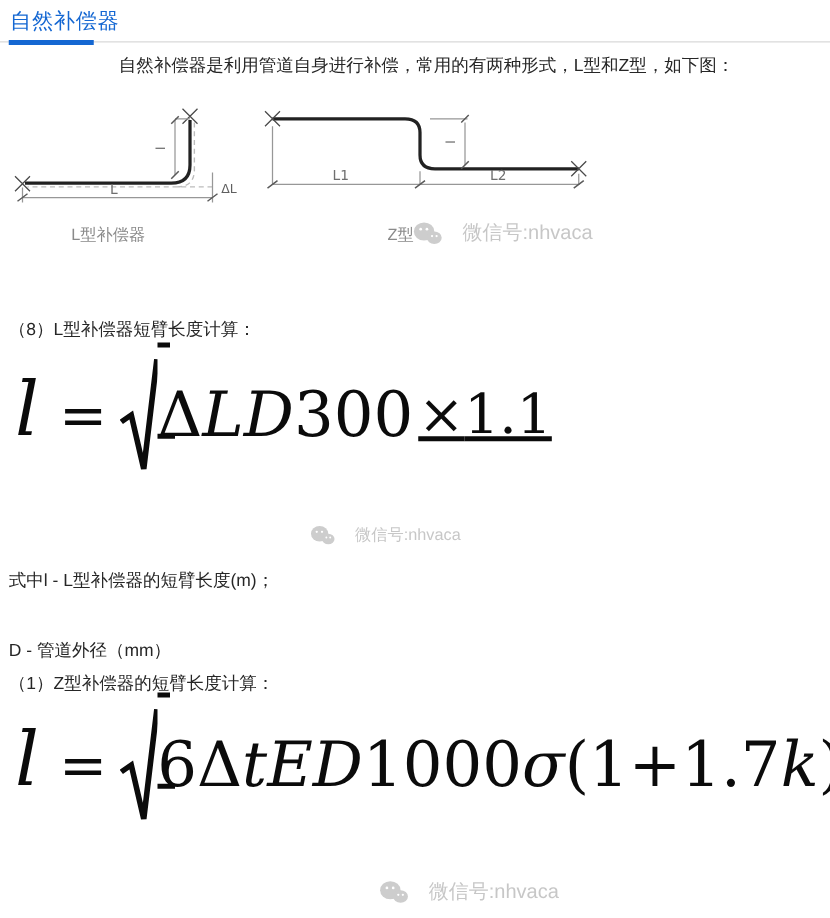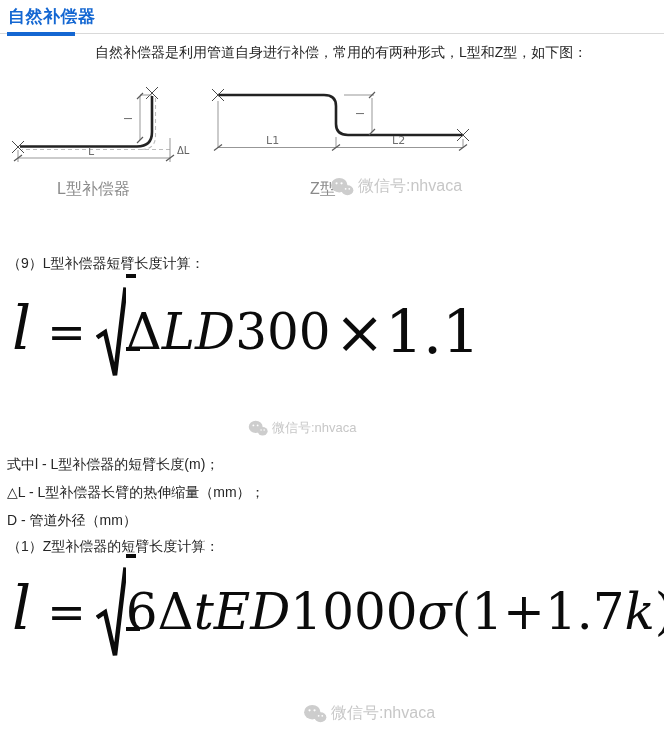--- a/index.html
+++ b/index.html
@@ -2,65 +2,65 @@
 <html><head>
 <meta charset="utf-8">
 <style>
   * { margin:0; padding:0; box-sizing:border-box; }
   html,body { background:#ffffff; }
   .page {
     position:relative; width:664px; height:734px; background:#ffffff;
     font-family:"Liberation Sans","DejaVu Sans",sans-serif; color:#262626; overflow:hidden;
   }
   .abs { position:absolute; }
-  .title { left:8px; top:5px; font-size:17px; font-weight:bold; color:#1467d2; letter-spacing:0.5px; }
+  .title { left:8px; top:5px; font-size:17px; font-weight:normal; color:#1467d2; letter-spacing:0.5px; }
   .rule { left:0; top:33px; width:664px; height:1px; background:#d9d9d9; }
   .rule-accent { left:7px; top:32px; width:68px; height:4px; background:#1467d2; }
   .bodytext { font-size:14px; color:#262626; white-space:nowrap; }
   .intro { left:95px; top:44px;text-align:center; }
   .calc-intro { left:7px; top:228px; }
   .item1 { left:7px; top:255px; }
   .where1 { left:7px; top:456px; }
   .where2 { left:7px; top:484px; }
   .where3 { left:7px; top:512px;text-align:center; }
   .item2 { left:7px; top:538px; }
 
   .diagram-svg { left:0; top:82px; width:664px; height:100px; }
   .pipe   { fill:none; stroke:#222222; stroke-width:2.6; }
   .dashed { fill:none; stroke:#bcbcbc; stroke-width:1.1; stroke-dasharray:4 3; }
   .xmark  { fill:none; stroke:#4a4a4a; stroke-width:1; }
   .dim    { fill:none; stroke:#979797; stroke-width:1; }
   .tick   { fill:none; stroke:#5a5a5a; stroke-width:1.2; }
   .dlabel { font-family:"DejaVu Sans",sans-serif; font-size:11px; fill:#6f6f6f; }
   .dlabel-sm { font-family:"DejaVu Sans",sans-serif; font-size:10px; fill:#5f5f5f; }
-  .caption { font-size:16px; color:#8a8a8a;text-align:center; }
+  .caption { font-size:13px; color:#8a8a8a;text-align:center; }
   .caption-l { left:57px; top:179px; }
   .caption-z { left:310px; top:179px; }
 
-  .watermark { display:flex; align-items:flex-end; gap:4px; color:#c7c7c7; white-space:nowrap; }
+  .watermark { display:flex; align-items:flex-end; gap:16px; color:#c7c7c7; white-space:nowrap; }
   .wm1 { left:248px; top:419px; font-size:13px; }
   .wm2 { left:330px; top:176px; font-size:16px; }
   .wm3 { left:303px; top:703px; font-size:16px; }
   .wm-icon { flex:0 0 auto; }
 
   .formula {
     position:absolute; display:flex; align-items:center;
     font-family:"DejaVu Serif","Liberation Serif",serif; color:#0b0b0b;
   }
   .f1 { left:12px; top:286px; }
   .f2 { left:12px; top:566px; }
   .f-lhs { font-style:italic; font-size:60px; line-height:1; padding-bottom:8px; }
   .f-eq  { font-size:46px; line-height:1; margin:0 10px 0 16px; }
   .radical { position:relative; padding-left:30px; }
   .rad-tick { position:absolute; left:0; top:0; width:30px; height:100%; display:block; }
   .rad-body { border-top:4px solid #0b0b0b; padding:8px 14px 2px 10px; }
   .frac { display:flex; flex-direction:row; align-items:center; }
   .frac-num, .frac-den { font-size:50px; line-height:1.08; white-space:nowrap; }
   .frac-bar { align-self:stretch; height:4px; background:#0b0b0b; margin:3px 0 1px; }
-  .f-suffix { font-size:60px; line-height:1; margin-left:4px; white-space:nowrap; }
+  .f-suffix { font-size:44px; line-height:1; margin-left:4px; white-space:nowrap;text-decoration:underline; }
 </style>
 </head>
 <body>
 
 <div class="page">
 
   <div class="abs title">自然补偿器</div>
   <div class="abs rule"></div>
   <div class="abs rule-accent"></div>
 
@@ -98,21 +98,21 @@
       <ellipse cx="10" cy="9" rx="9" ry="8" fill="#cdcdcd"></ellipse>
       <circle cx="7" cy="7" r="1.2" fill="#ffffff"></circle>
         <circle cx="12.5" cy="7" r="1.2" fill="#ffffff"></circle>
       <ellipse cx="19" cy="14.5" rx="6.5" ry="5.5" fill="#cdcdcd"></ellipse>
       <circle cx="17" cy="13" r="1" fill="#ffffff"></circle>
         <circle cx="21" cy="13" r="1" fill="#ffffff"></circle>
     </svg>
     <span>微信号:nhvaca</span>
   </div>
 
-  <div class="abs bodytext item1">（9）L型补偿器短臂长度计算：</div>
+  <div class="abs bodytext item1">（8）L型补偿器短臂长度计算：</div>
 
   <div class="formula f1">
     <span class="f-lhs">l</span>
     <span class="f-eq">=</span>
     <span class="radical">
       <svg class="rad-tick" viewBox="0 0 30 100" preserveAspectRatio="none">
         <path d="M1,56 L9,50 L19,97 L29.5,1.5" fill="none" stroke="#0b0b0b" stroke-width="4.5"></path>
       </svg>
       <span class="rad-body">
         <span class="frac">
@@ -131,21 +131,20 @@
       <circle cx="7" cy="7" r="1.2" fill="#ffffff"></circle>
         <circle cx="12.5" cy="7" r="1.2" fill="#ffffff"></circle>
       <ellipse cx="19" cy="14.5" rx="6.5" ry="5.5" fill="#cdcdcd"></ellipse>
       <circle cx="17" cy="13" r="1" fill="#ffffff"></circle>
         <circle cx="21" cy="13" r="1" fill="#ffffff"></circle>
     </svg>
     <span>微信号:nhvaca</span>
   </div>
 
   <div class="abs bodytext where1">式中l - L型补偿器的短臂长度(m)；</div>
-  <div class="abs bodytext where2">△L - L型补偿器长臂的热伸缩量（mm）；</div>
   <div class="abs bodytext where3">D - 管道外径（mm）</div>
   <div class="abs bodytext item2">（1）Z型补偿器的短臂长度计算：</div>
 
   <div class="formula f2">
     <span class="f-lhs">l</span>
     <span class="f-eq">=</span>
     <span class="radical">
       <svg class="rad-tick" viewBox="0 0 30 100" preserveAspectRatio="none">
         <path d="M1,56 L9,50 L19,97 L29.5,1.5" fill="none" stroke="#0b0b0b" stroke-width="4.5"></path>
       </svg>

